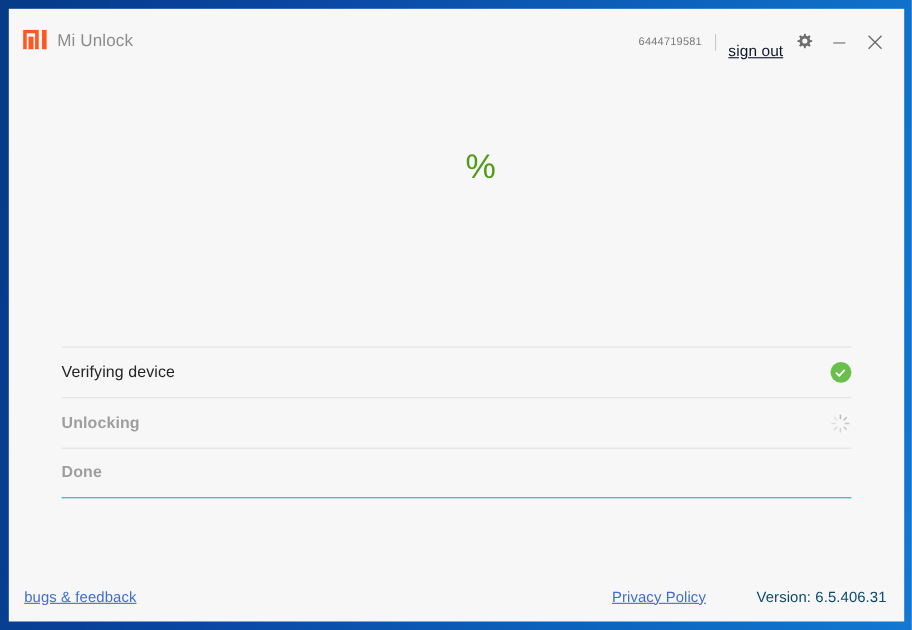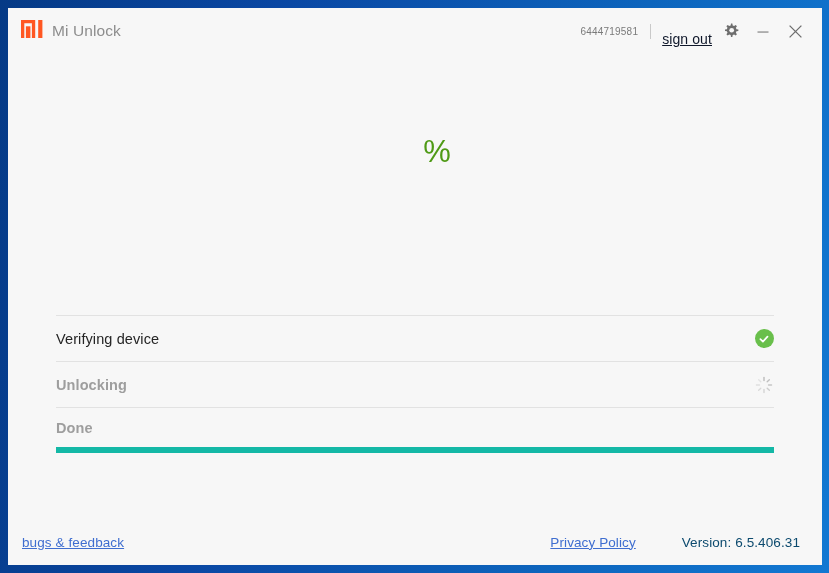--- a/index.html
+++ b/index.html
@@ -28,21 +28,21 @@
     width: 100%;
     height: 100%;
     background: #f7f7f7;
     box-sizing: border-box;
     overflow: hidden;
   }
 
   
   .titlebar {
     position: absolute;
-    left: 0; top: 0; right: 0;
+    left: 0; top: 7px; right: 0;
     height: 46px;
     display: flex;
     align-items: center;
     box-sizing: border-box;
     padding: 0 14px 0 13px;
   }
   .brand {
     display: flex;
     align-items: center;
     gap: 9px;
@@ -132,21 +132,21 @@
   }
   .step-row {
     position: relative;
     height: 46px;
     display: flex;
     align-items: center;
     border-top: 1px solid #e2e2e2;
     box-sizing: border-box;
   }
   .step-row:last-child {
-    border-bottom: 6px solid #14b8a6;
+    border-bottom: 1px solid #14b8a6;
   }
   .step-label {
     font-size: 14.5px;
     letter-spacing: 0.1px;
   }
   .step-row.active .step-label { color: #252525; }
   .step-row.pending .step-label { color: #9e9e9e; font-weight: bold; }
   .step-status {
     position: absolute;
     right: 0;
@@ -170,21 +170,21 @@
     justify-content: center;
   }
 
   
   .spinner { width: 18px; height: 18px; display:block; }
 
   
   .footer {
     position: absolute;
     left: 14px;
-    right: 20px;
+    right: 14px;
     bottom: 8px;
     height: 30px;
     display: flex;
     align-items: center;
   }
   .footer-left { display: flex; align-items: center; }
   .footer-spacer { flex: 1 1 auto; }
   .footer-right { display: flex; align-items: flex-start; gap: 46px; }
   .footer-link {
     font-size: 13.5px;

